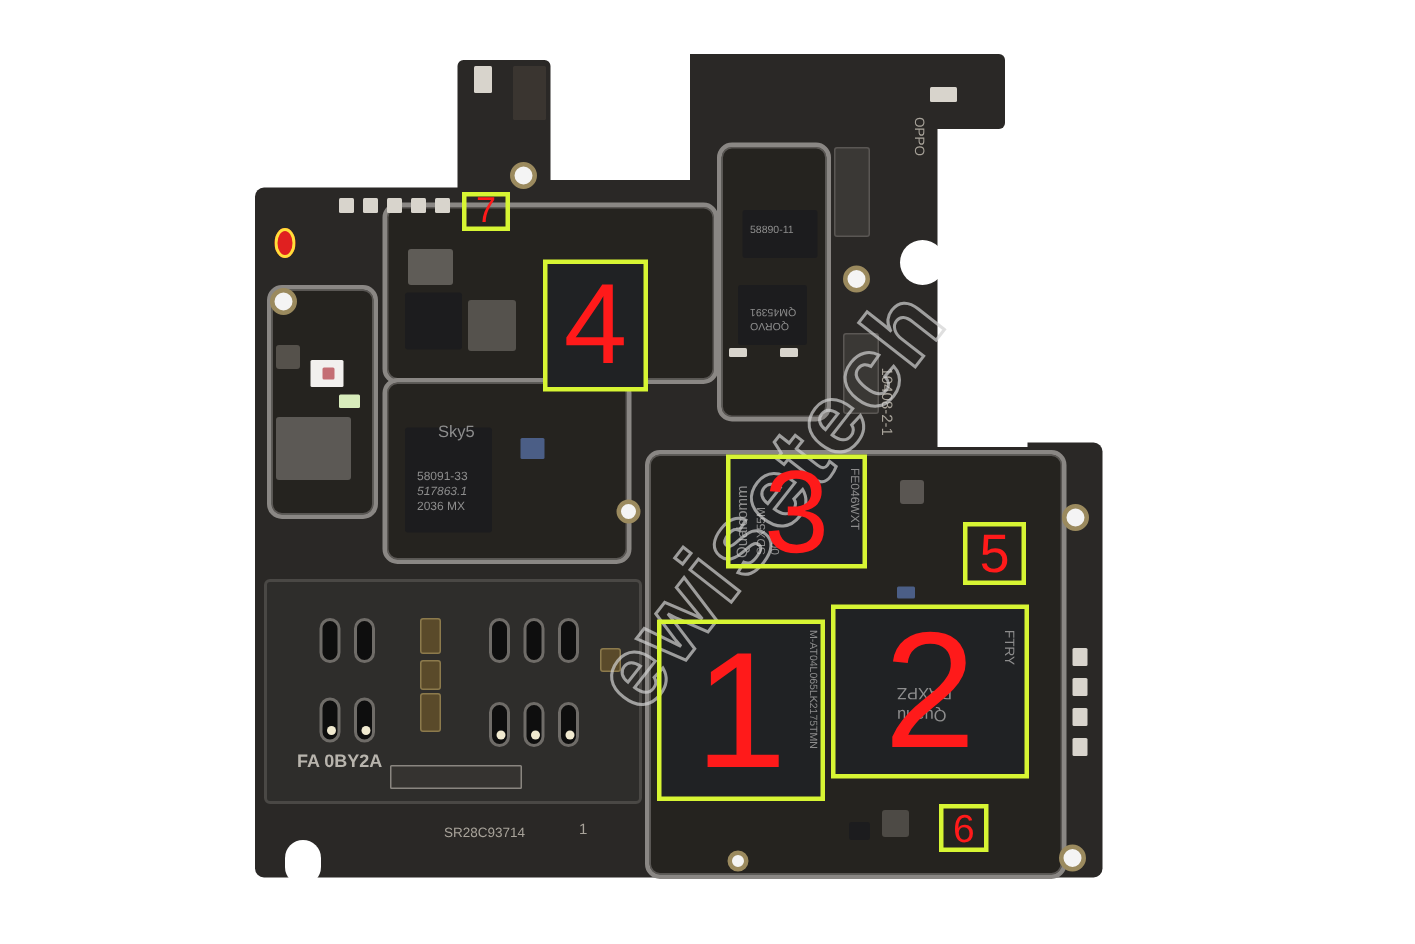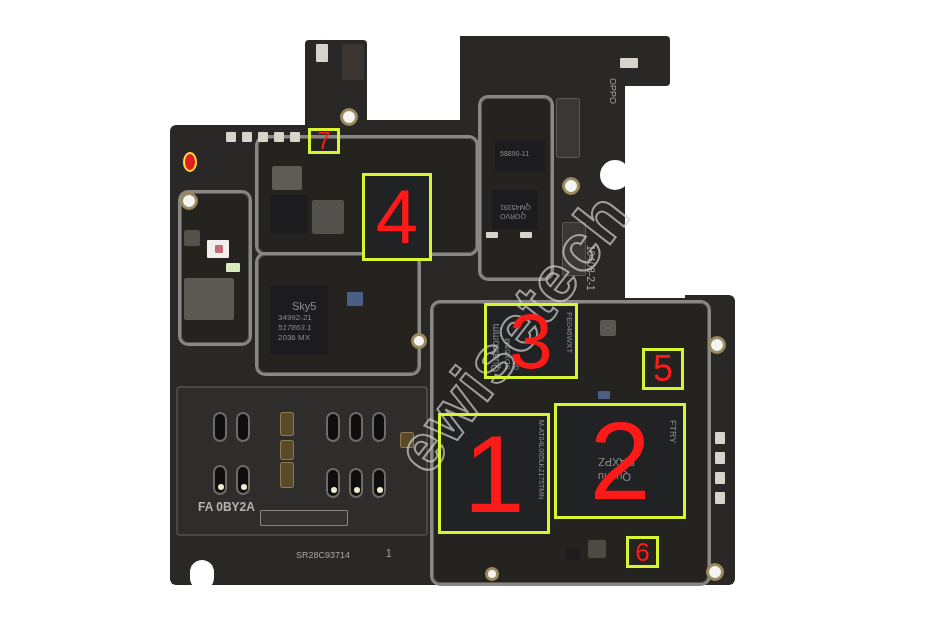--- a/index.html
+++ b/index.html
@@ -70,22 +70,22 @@
   <div class="smd light" style="left:207px;top:240px;width:22px;height:18px;background:#f2f0ee;"></div>
   <div class="smd" style="left:215px;top:245px;width:8px;height:8px;background:#c46e74;"></div>
   <div class="smd light" style="left:226px;top:263px;width:14px;height:9px;background:#d8ecbb;"></div>
   <div class="chip" style="left:184px;top:278px;width:50px;height:42px;background:#5c5955;"></div>
 
   <div class="chip" style="left:272px;top:166px;width:30px;height:24px;background:#5f5c57;"></div>
   <div class="chip" style="left:270px;top:195px;width:38px;height:38px;"></div>
   <div class="chip" style="left:312px;top:200px;width:32px;height:34px;background:#55524d;"></div>
 
   <div class="chip" style="left:270px;top:285px;width:58px;height:70px;"></div>
-  <div class="chiptext" style="left:292px;top:300px;font-size:11px;">Sky5</div>
-  <div class="chiptext" style="left:278px;top:313px;font-size:8px;">34992-21</div>
+  <div class="chiptext" style="left:292px;top:282px;font-size:11px;">Sky5</div>
+  <div class="chiptext" style="left:278px;top:313px;font-size:8px;">58091-33</div>
   <div class="chiptext" style="left:278px;top:323px;font-size:8px;font-style:italic;">517863.1</div>
   <div class="chiptext" style="left:278px;top:333px;font-size:8px;">2036 MX</div>
   <div class="smd blue" style="left:347px;top:292px;width:16px;height:14px;"></div>
 
   <div class="chip" style="left:495px;top:140px;width:50px;height:32px;"></div>
   <div class="chiptext" style="left:500px;top:150px;font-size:7px;">58890-11</div>
   <div class="chip" style="left:492px;top:190px;width:46px;height:40px;"></div>
   <div class="chiptext" style="left:500px;top:212px;font-size:7px;transform:rotate(180deg);">QORVO</div>
   <div class="chiptext" style="left:500px;top:203px;font-size:7px;transform:rotate(180deg);">QM45391</div>
   <div class="smd light" style="left:486px;top:232px;width:12px;height:6px;"></div>

